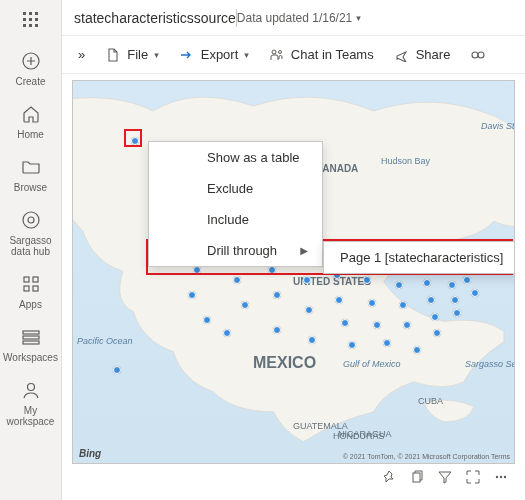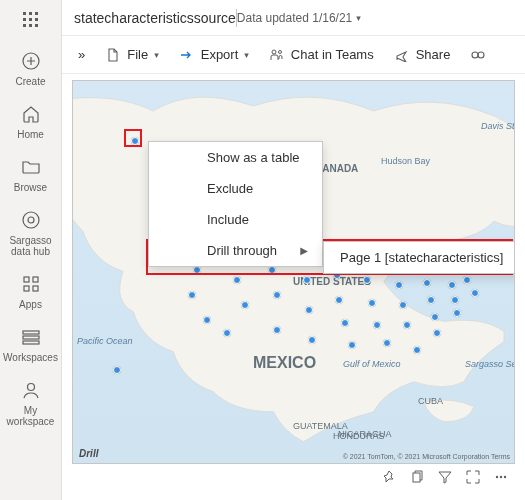--- a/index.html
+++ b/index.html
@@ -266,21 +266,21 @@
             <span>Drill through</span>
             <span style="font-size:10px;color:#605e5c">▶</span>
           </div>
         </div>
         <div class="highlight-box" style="left:73px;top:158px;width:367px;height:36px"></div>
 
         <div class="submenu" style="left:250px;top:160px">
           <div class="mi"><span>Page 1 [statecharacteristics]</span></div>
         </div>
 
-        <span class="bing">Drill</span>
+        <span class="bing">Bing</span>
         <span class="attrib">© 2021 TomTom, © 2021 Microsoft Corporation Terms</span>
       </div>
       <div class="visual-footer">
         <span class="vfi">
             <svg width="14" height="14" viewBox="0 0 14 14" fill="none" stroke="#605e5c" stroke-width="1">
               <path d="M7 1l3 3-1 3 2 2-4 0-3 3 0-4-2-2 3-1z"></path>
             </svg>
           </span>
         <span class="vfi">
             <svg width="14" height="14" viewBox="0 0 14 14" fill="none" stroke="#605e5c" stroke-width="1">

